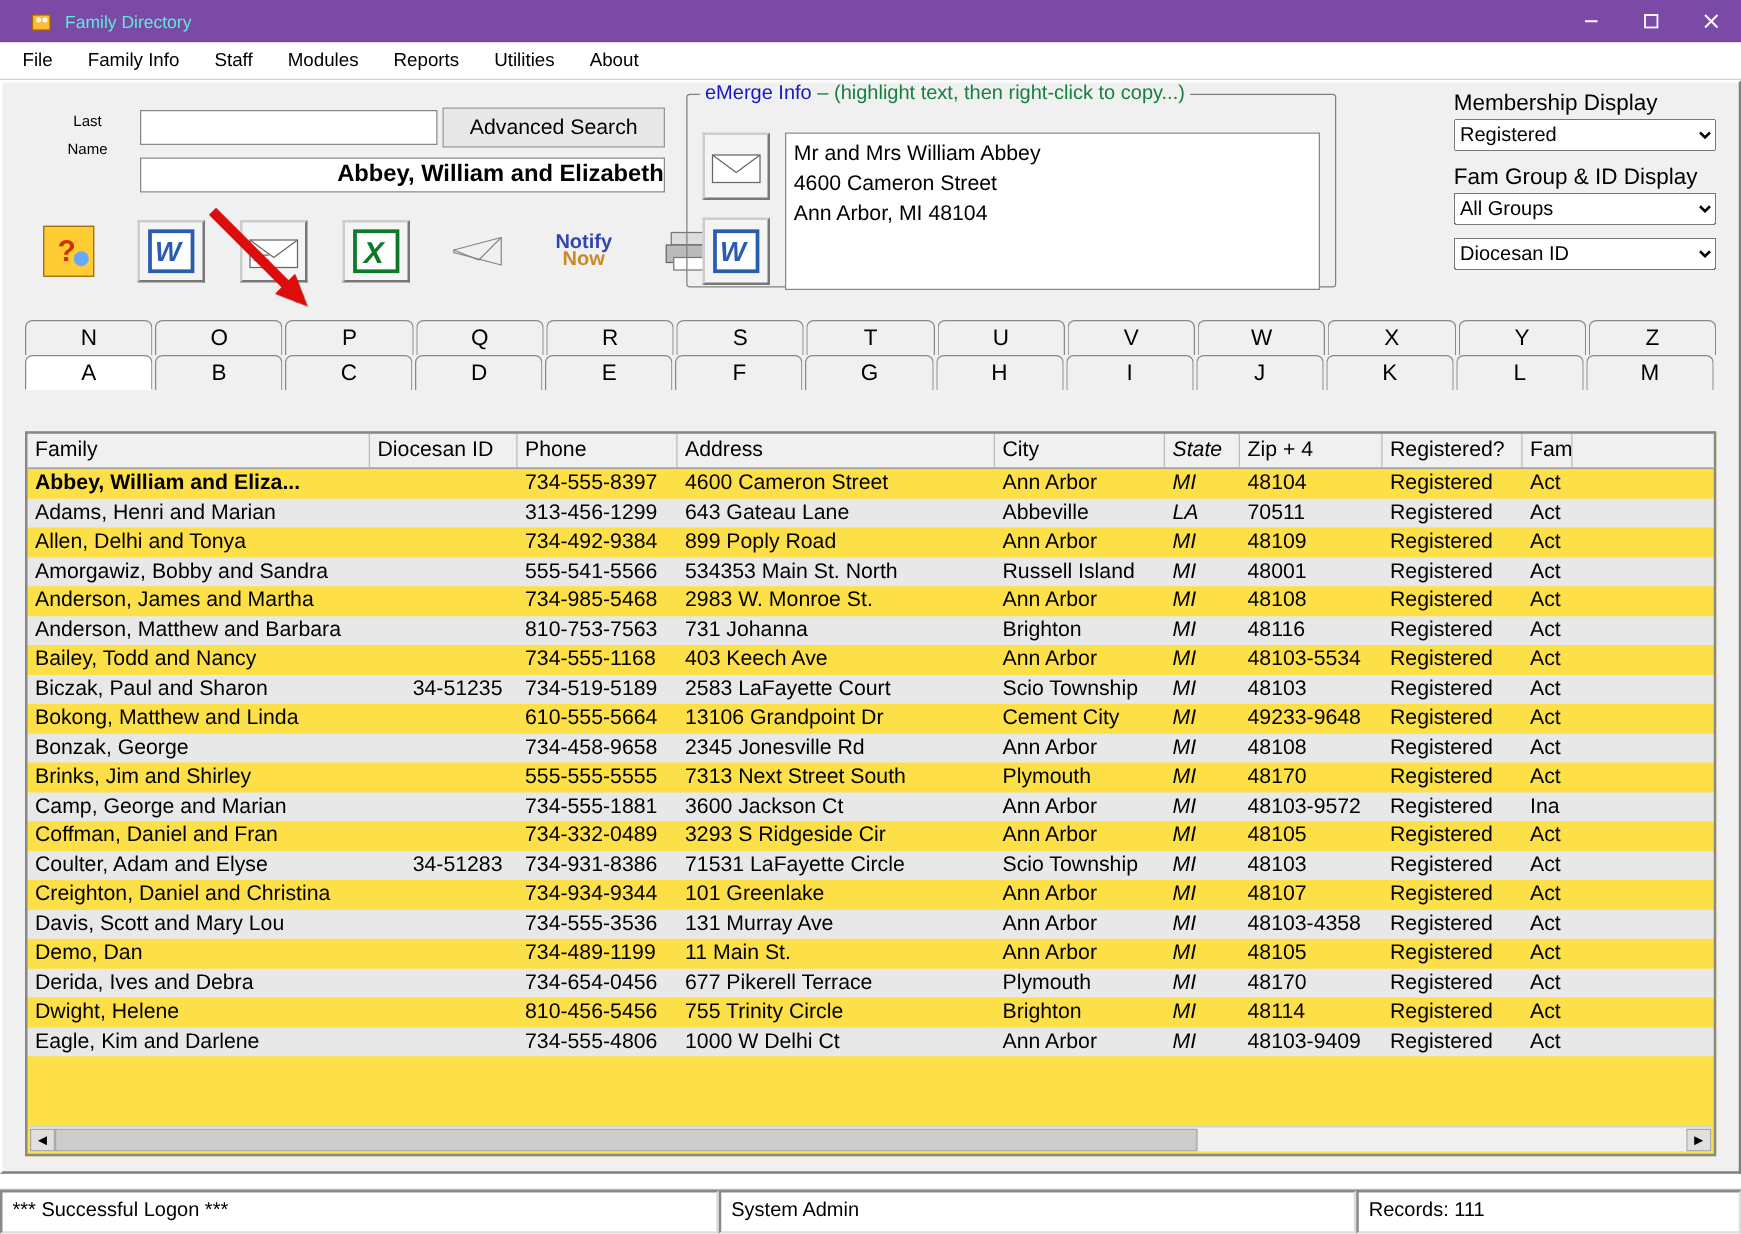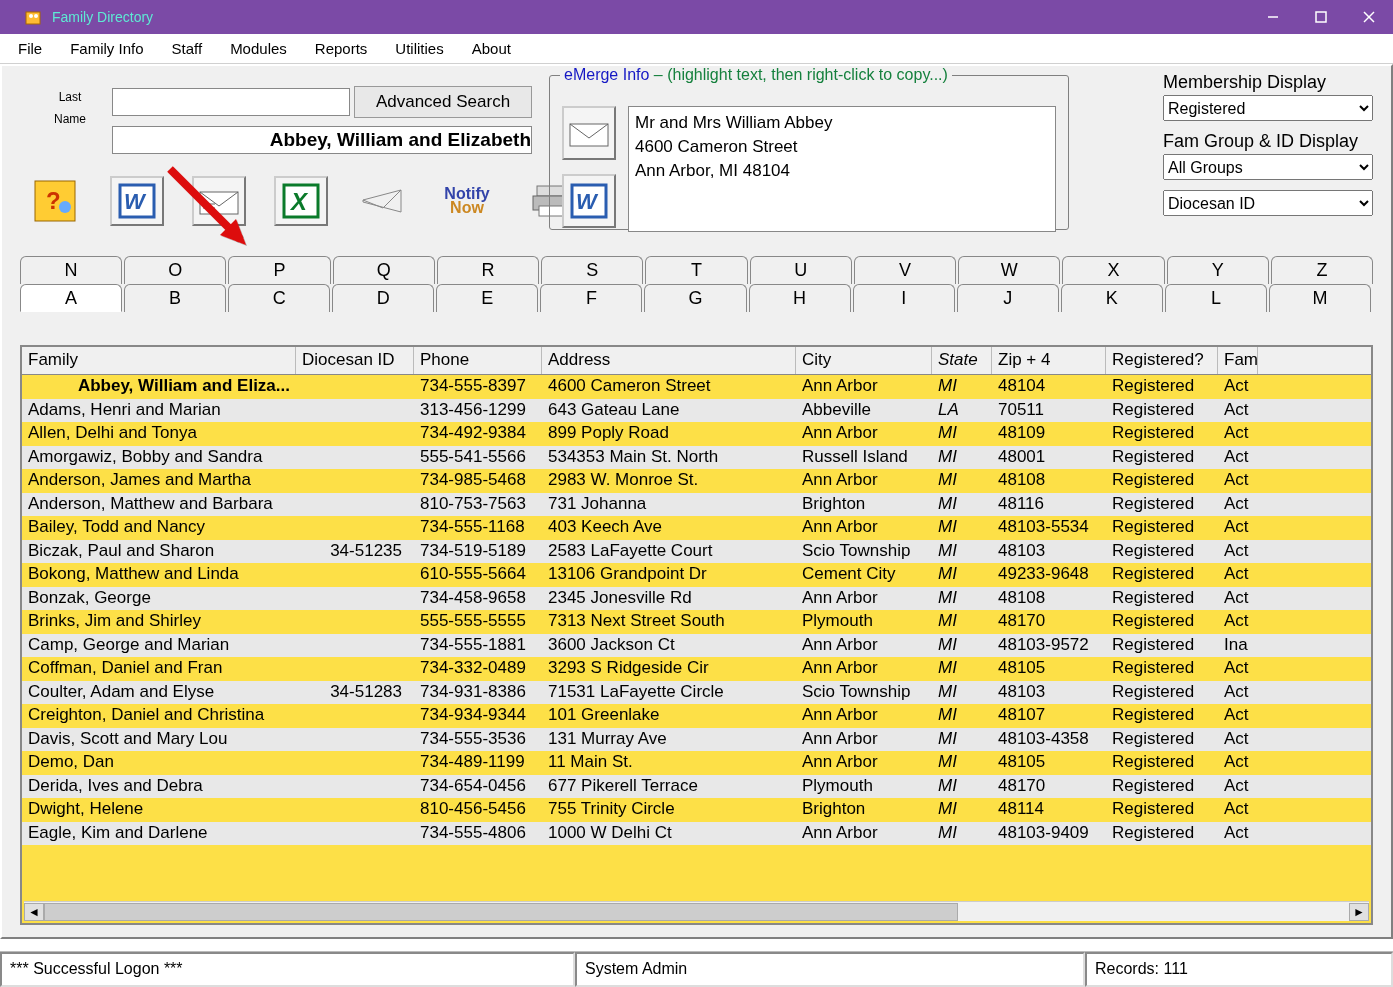--- a/index.html
+++ b/index.html
@@ -54,21 +54,21 @@
   .tab-row.top .tab:last-child { margin-right: 0; }
 
   
   .table-container { position: absolute; left: 18px; top: 247px; right: 18px; bottom: 12px; background: #fde047; border: 2px solid #888; overflow: hidden; margin-top: 32px; }
   .grid-header { display: flex; height: 28px; background: #f0f0f0; border-bottom: 1px solid #888; }
   .gh { border-right: 1px solid #bbb; font-size: 17px; padding: 3px 6px; overflow: hidden; white-space: nowrap; }
   .grid-body { height: 490px; overflow: hidden; }
   .grid-row { display: flex; height: 23.5px; font-size: 17px; }
   .grid-row:nth-child(even) { background: #e8e8e8; }
   .gc { padding: 1px 6px; overflow: hidden; white-space: nowrap; }
-  .grid-row.selected .gc.family { font-weight: bold; text-align: right; }
+  .grid-row.selected .gc.family { font-weight: bold; }
   .w-family { width: 274px; }
   .w-dioc { width: 118px; }
   .w-phone { width: 128px; }
   .w-addr { width: 254px; }
   .w-city { width: 136px; }
   .w-state { width: 60px; font-style: italic; }
   .w-zip { width: 114px; }
   .w-reg { width: 112px; }
   .w-fam { width: 40px; }
   .gc.w-dioc { text-align: right; padding-right: 12px; }

